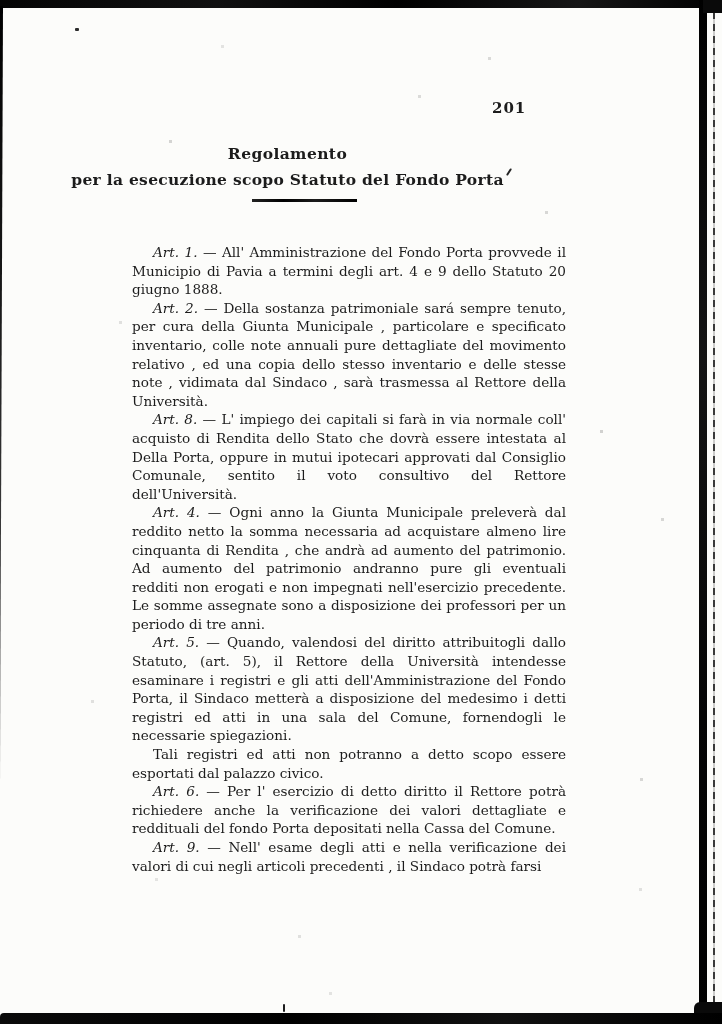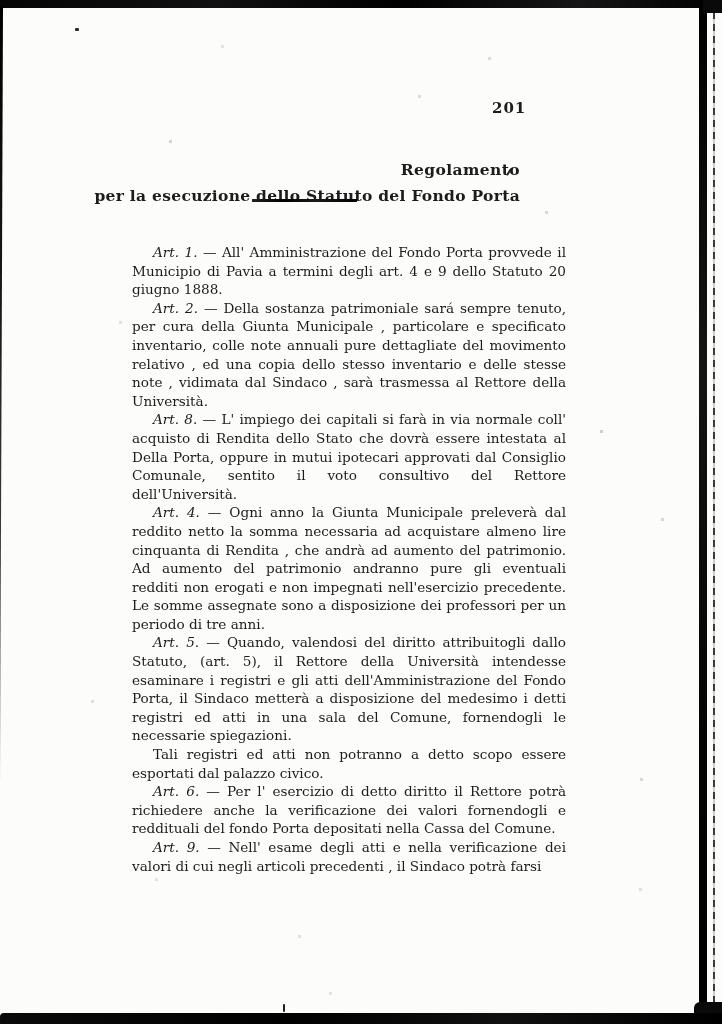--- a/index.html
+++ b/index.html
@@ -81,22 +81,22 @@
       640px 889px 0 1px rgba(140,140,140,0.25),
       330px 993px 0 1px rgba(150,150,150,0.25);
   }
 
   
   .page-number {
     position: absolute; left: 476px; top: 99px;
     font-size: 15px; font-weight: bold; letter-spacing: 1px; margin-left: 16px;
   }
   .heading {
-    position: absolute; left: 55px; top: 160px; width: 465px;
-    text-align: right; font-weight: bold;
+    position: absolute; left: 55px; top: 144px; width: 465px;
+    text-align: center; font-weight: bold;
   }
   .heading .title    { font-size: 15.5px; margin: 0 0 7px 0; letter-spacing: 0.4px; }
   .heading .subtitle { font-size: 15.5px; margin: 0; letter-spacing: 0.3px; }
   .title-rule {
     position: absolute; left: 252px; top: 199px; width: 105px; height: 3px;
     background: linear-gradient(90deg, #222 0%, #000 30%, #1b1b1b 60%, #000 100%);
   }
   .body-text {
     position: absolute; left: 90px; top: 243px; width: 434px;
     font-size: 13.6px; line-height: 18.6px;
@@ -117,27 +117,27 @@
 <div class="edge-bottom"></div>
 <div class="speck-dark"></div>
 <div class="speck-tick-subtitle"></div>
 <div class="speck-tick-bottom"></div>
 <div class="noise"></div>
 
 <div class="page-number">201</div>
 
 <div class="heading">
   <div class="title">Regolamento</div>
-  <div class="subtitle">per la esecuzione dello Statuto del Fondo Porta</div>
+  <div class="subtitle">per la esecuzione scopo Statuto del Fondo Porta</div>
 </div>
 
 <div class="title-rule"></div>
 
 <div class="body-text">
   <p class="para"><span class="lead">Art. 1.</span> <span class="dash">—</span> <span class="ptext">All' Amministrazione del Fondo Porta provvede il Municipio di Pavia a termini degli art. 4 e 9 dello Statuto 20 giugno 1888.</span></p>
   <p class="para"><span class="lead">Art. 2.</span> <span class="dash">—</span> <span class="ptext">Della sostanza patrimoniale sará sempre tenuto, per cura della Giunta Municipale , particolare e specificato inventario, colle note annuali pure dettagliate del movimento relativo , ed una copia dello stesso inventario e delle stesse note , vidimata dal Sindaco , sarà trasmessa al Rettore della Università.</span></p>
   <p class="para"><span class="lead">Art. 8.</span> <span class="dash">—</span> <span class="ptext">L' impiego dei capitali si farà in via normale coll' acquisto di Rendita dello Stato che dovrà essere intestata al Della Porta, oppure in mutui ipotecari approvati dal Consiglio Comunale, sentito il voto consultivo del Rettore dell'Università.</span></p>
   <p class="para"><span class="lead">Art. 4.</span> <span class="dash">—</span> <span class="ptext">Ogni anno la Giunta Municipale preleverà dal reddito netto la somma necessaria ad acquistare almeno lire cinquanta di Rendita , che andrà ad aumento del patrimonio. Ad aumento del patrimonio andranno pure gli eventuali redditi non erogati e non impegnati nell'esercizio precedente. Le somme assegnate sono a disposizione dei professori per un periodo di tre anni.</span></p>
   <p class="para"><span class="lead">Art. 5.</span> <span class="dash">—</span> <span class="ptext">Quando, valendosi del diritto attribuitogli dallo Statuto, (art. 5), il Rettore della Università intendesse esaminare i registri e gli atti dell'Amministrazione del Fondo Porta, il Sindaco metterà a disposizione del medesimo i detti registri ed atti in una sala del Comune, fornendogli le necessarie spiegazioni.</span></p>
   <p class="para"><span class="ptext">Tali registri ed atti non potranno a detto scopo essere esportati dal palazzo civico.</span></p>
-  <p class="para"><span class="lead">Art. 6.</span> <span class="dash">—</span> <span class="ptext">Per l' esercizio di detto diritto il Rettore potrà richiedere anche la verificazione dei valori fornendogli e reddituali del fondo Porta depositati nella Cassa del Comune.</span></p>
+  <p class="para"><span class="lead">Art. 6.</span> <span class="dash">—</span> <span class="ptext">Per l' esercizio di detto diritto il Rettore potrà richiedere anche la verificazione dei valori dettagliate e reddituali del fondo Porta depositati nella Cassa del Comune.</span></p>
   <p class="para"><span class="lead">Art. 9.</span> <span class="dash">—</span> <span class="ptext">Nell' esame degli atti e nella verificazione dei valori di cui negli articoli precedenti , il Sindaco potrà farsi</span></p>
 </div>
 
 </body></html>

